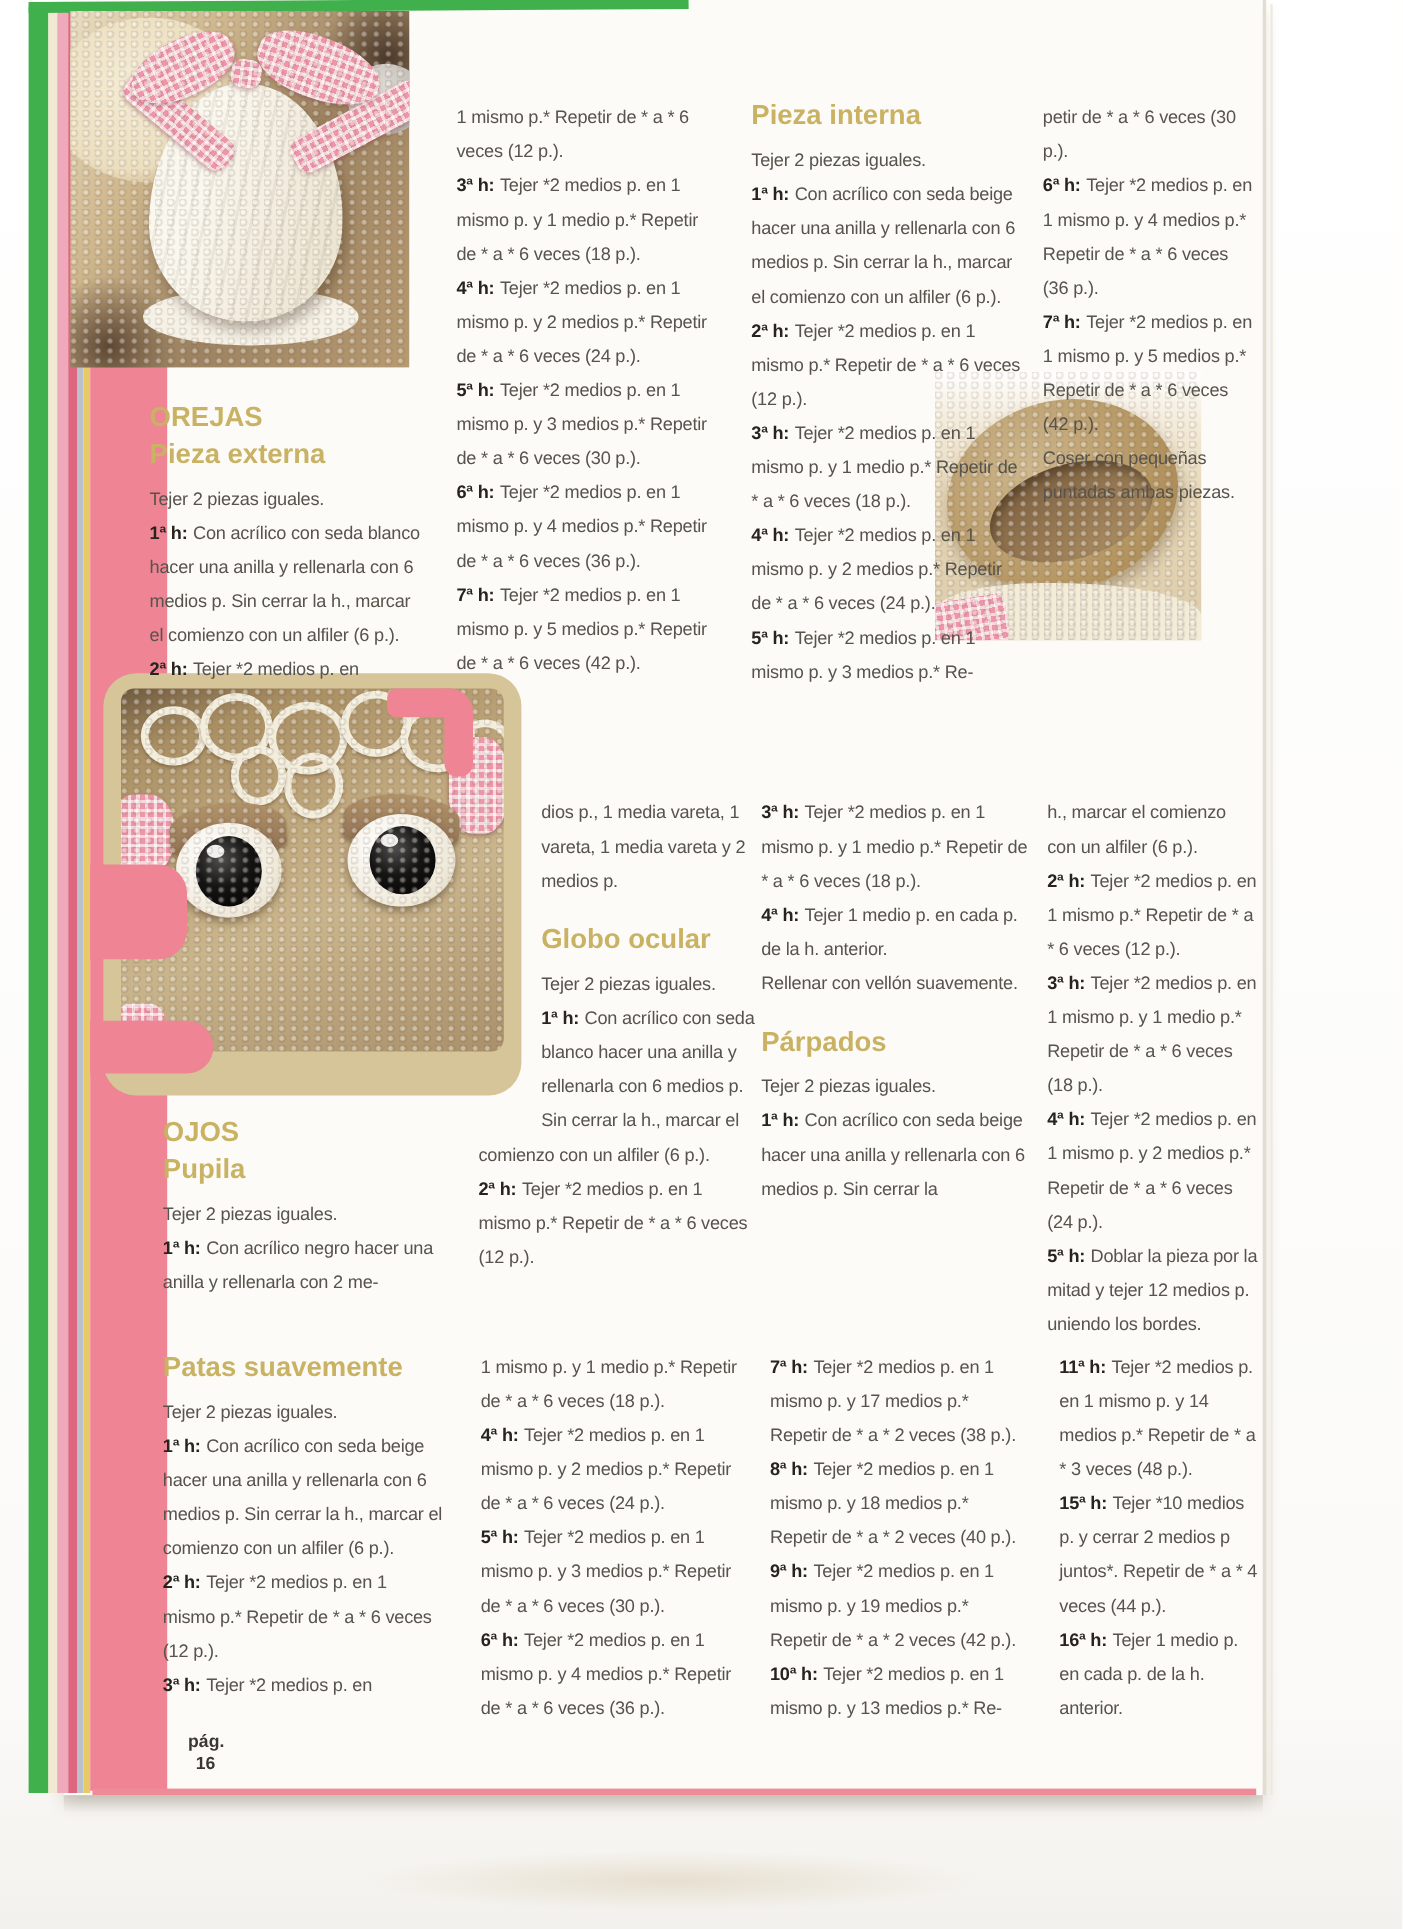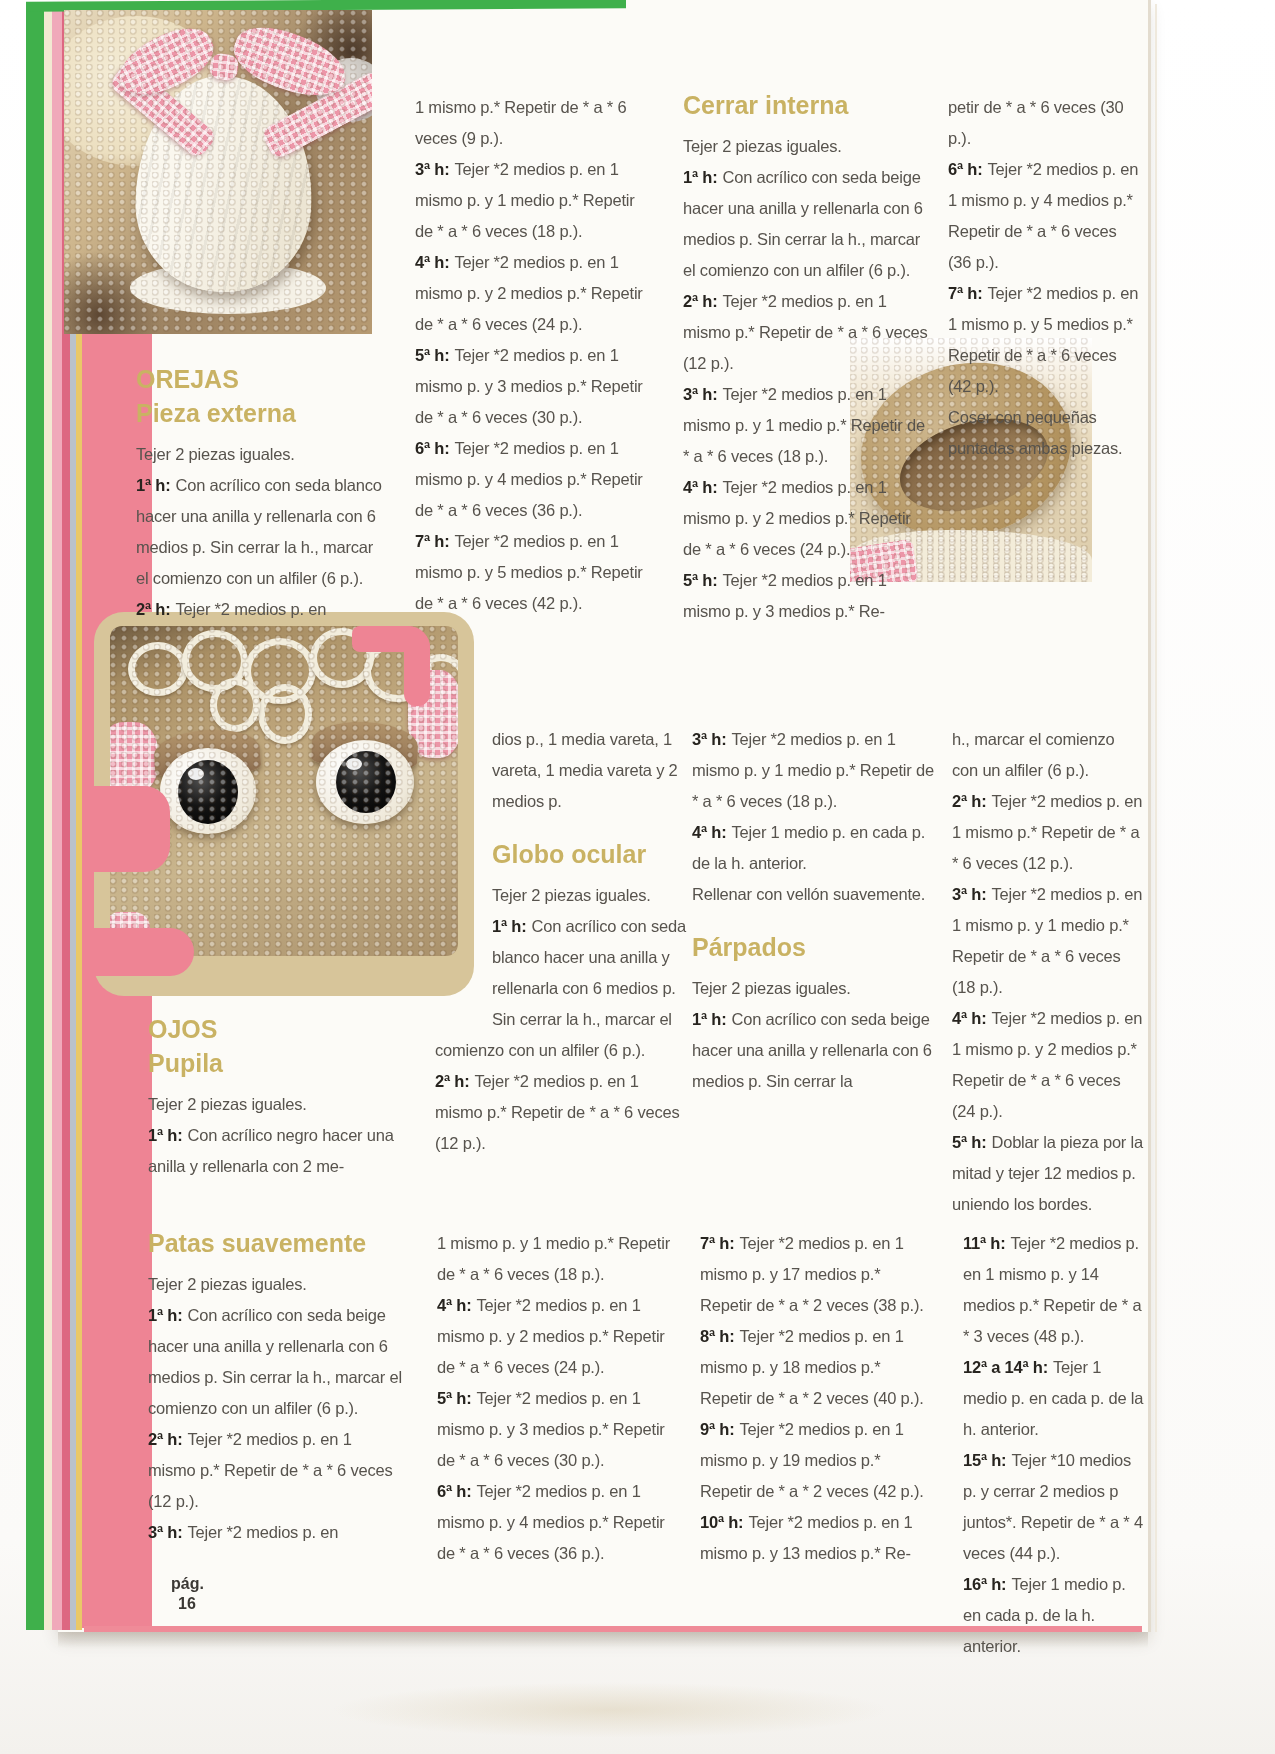--- a/index.html
+++ b/index.html
@@ -177,30 +177,30 @@
   <div class="col" id="s1c1">
 
   <div class="para"><span class="p-h">OREJAS
 Pieza externa</span><span class="p-t"></span></div>
       <div class="para"><span class="p-t">Tejer 2 piezas iguales.</span></div>
       <div class="para"><span class="p-b">1ª h:</span><span class="p-t">Con acrílico con seda blanco hacer una anilla y rellenarla con 6 medios p. Sin cerrar la h., marcar el comienzo con un alfiler (6 p.).</span></div>
       <div class="para"><span class="p-b">2ª h:</span><span class="p-t">Tejer *2 medios p. en</span></div>
     </div>
   <div class="col" id="s1c2">
 
-  <div class="para"><span class="p-t">1 mismo p.* Repetir de * a * 6 veces (9 p.).</span></div>
+  <div class="para"><span class="p-t">1 mismo p.* Repetir de * a * 6 veces (12 p.).</span></div>
       <div class="para"><span class="p-b">3ª h:</span><span class="p-t">Tejer *2 medios p. en 1 mismo p. y 1 medio p.* Repetir de * a * 6 veces (18 p.).</span></div>
       <div class="para"><span class="p-b">4ª h:</span><span class="p-t">Tejer *2 medios p. en 1 mismo p. y 2 medios p.* Repetir de * a * 6 veces (24 p.).</span></div>
       <div class="para"><span class="p-b">5ª h:</span><span class="p-t">Tejer *2 medios p. en 1 mismo p. y 3 medios p.* Repetir de * a * 6 veces (30 p.).</span></div>
       <div class="para"><span class="p-b">6ª h:</span><span class="p-t">Tejer *2 medios p. en 1 mismo p. y 4 medios p.* Repetir de * a * 6 veces (36 p.).</span></div>
       <div class="para"><span class="p-b">7ª h:</span><span class="p-t">Tejer *2 medios p. en 1 mismo p. y 5 medios p.* Repetir de * a * 6 veces (42 p.).</span></div>
     </div>
   <div class="col" id="s1c3">
 
-  <div class="para"><span class="p-h">Cerrar interna</span><span class="p-t"></span></div>
+  <div class="para"><span class="p-h">Pieza interna</span><span class="p-t"></span></div>
       <div class="para"><span class="p-t">Tejer 2 piezas iguales.</span></div>
       <div class="para"><span class="p-b">1ª h:</span><span class="p-t">Con acrílico con seda beige hacer una anilla y rellenarla con 6 medios p. Sin cerrar la h., marcar el comienzo con un alfiler (6 p.).</span></div>
       <div class="para"><span class="p-b">2ª h:</span><span class="p-t">Tejer *2 medios p. en 1 mismo p.* Repetir de * a * 6 veces (12 p.).</span></div>
       <div class="para"><span class="p-b">3ª h:</span><span class="p-t">Tejer *2 medios p. en 1 mismo p. y 1 medio p.* Repetir de * a * 6 veces (18 p.).</span></div>
       <div class="para"><span class="p-b">4ª h:</span><span class="p-t">Tejer *2 medios p. en 1 mismo p. y 2 medios p.* Repetir de * a * 6 veces (24 p.).</span></div>
       <div class="para"><span class="p-b">5ª h:</span><span class="p-t">Tejer *2 medios p. en 1 mismo p. y 3 medios p.* Re-</span></div>
     </div>
   <div class="col" id="s1c4">
 
   <div class="para"><span class="p-t">petir de * a * 6 veces (30 p.).</span></div>
@@ -261,21 +261,20 @@
   <div class="col" id="s3c3">
 
   <div class="para"><span class="p-b">7ª h:</span><span class="p-t">Tejer *2 medios p. en 1 mismo p. y 17 medios p.* Repetir de * a * 2 veces (38 p.).</span></div>
       <div class="para"><span class="p-b">8ª h:</span><span class="p-t">Tejer *2 medios p. en 1 mismo p. y 18 medios p.* Repetir de * a * 2 veces (40 p.).</span></div>
       <div class="para"><span class="p-b">9ª h:</span><span class="p-t">Tejer *2 medios p. en 1 mismo p. y 19 medios p.* Repetir de * a * 2 veces (42 p.).</span></div>
       <div class="para"><span class="p-b">10ª h:</span><span class="p-t">Tejer *2 medios p. en 1 mismo p. y 13 medios p.* Re-</span></div>
     </div>
   <div class="col" id="s3c4">
 
       <div class="para"><span class="p-b">11ª h:</span><span class="p-t">Tejer *2 medios p. en 1 mismo p. y 14 medios p.* Repetir de * a * 3 veces (48 p.).</span></div>
-      <div class="para"><span class="p-b">12ª a 14ª h:</span><span class="p-t">Tejer 1 medio p. en cada p. de la h. anterior.</span></div>
       <div class="para"><span class="p-b">15ª h:</span><span class="p-t">Tejer *10 medios p. y cerrar 2 medios p juntos*. Repetir de * a * 4 veces (44 p.).</span></div>
       <div class="para"><span class="p-b">16ª h:</span><span class="p-t">Tejer 1 medio p. en cada p. de la h. anterior.</span></div>
     </div>
 
   <div id="footer">
     <div>pág.</div>
     <div class="num">16</div>
   </div>
 
   <div id="bottomrule"></div>

